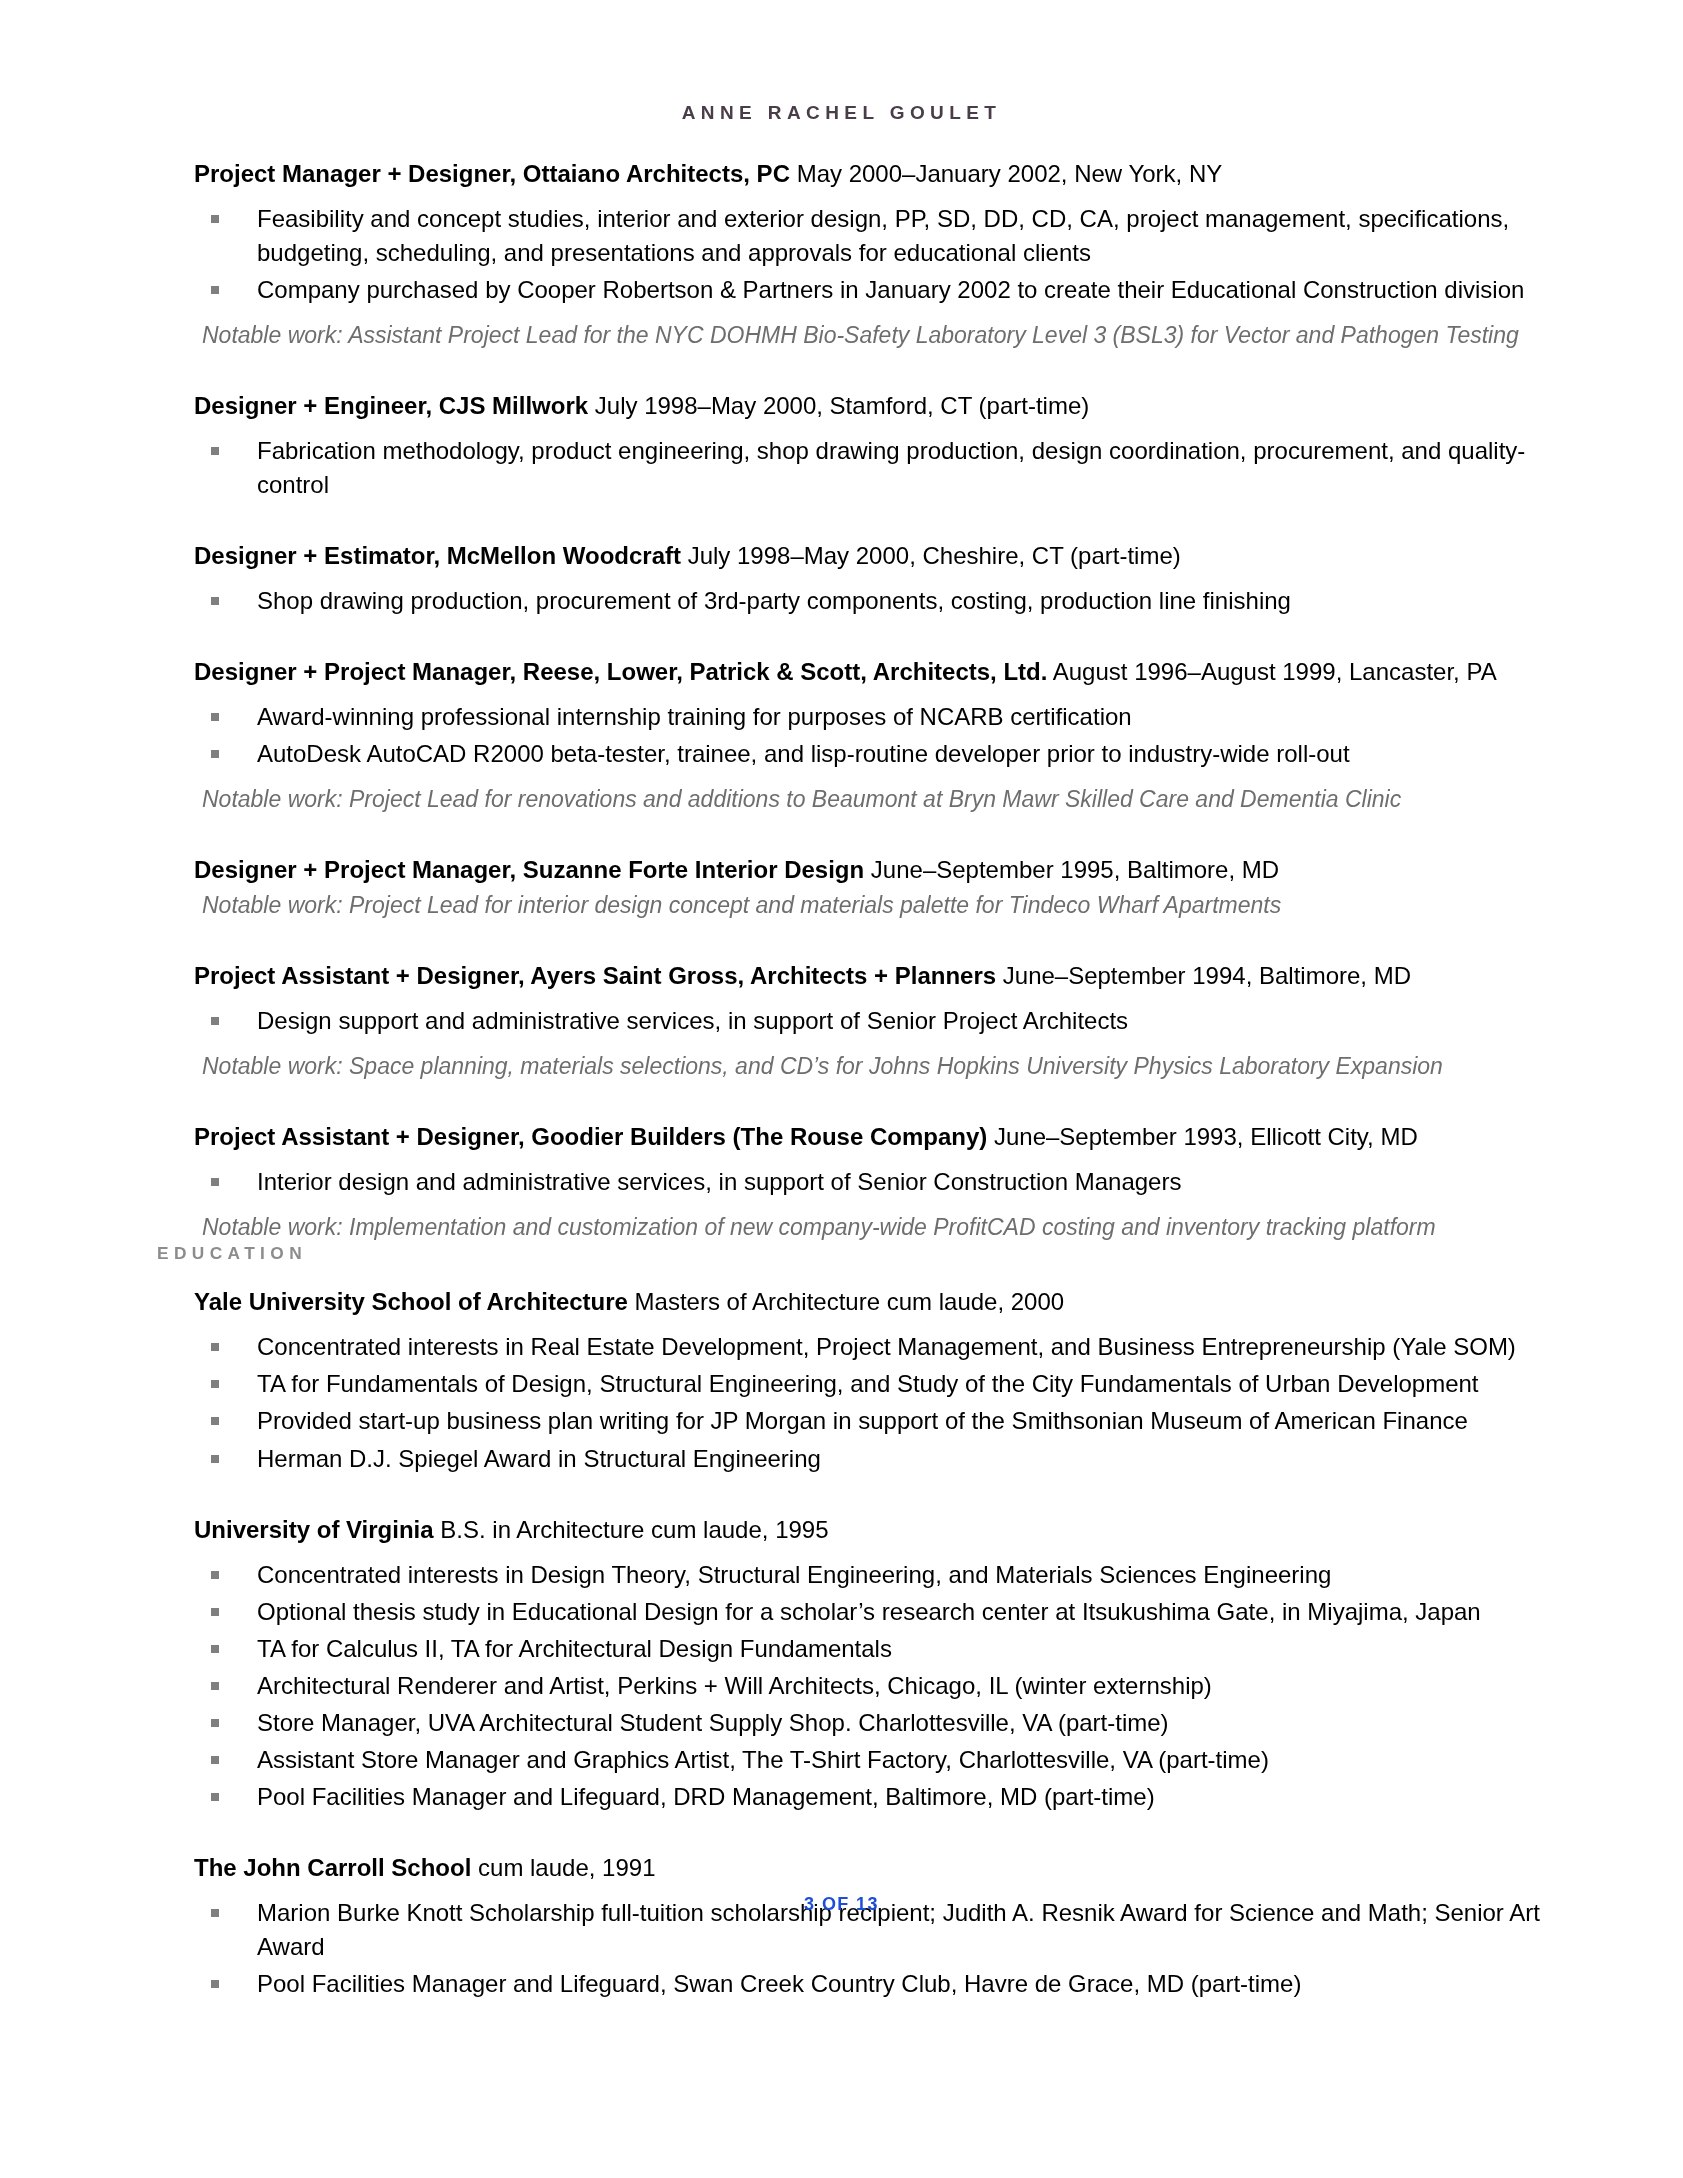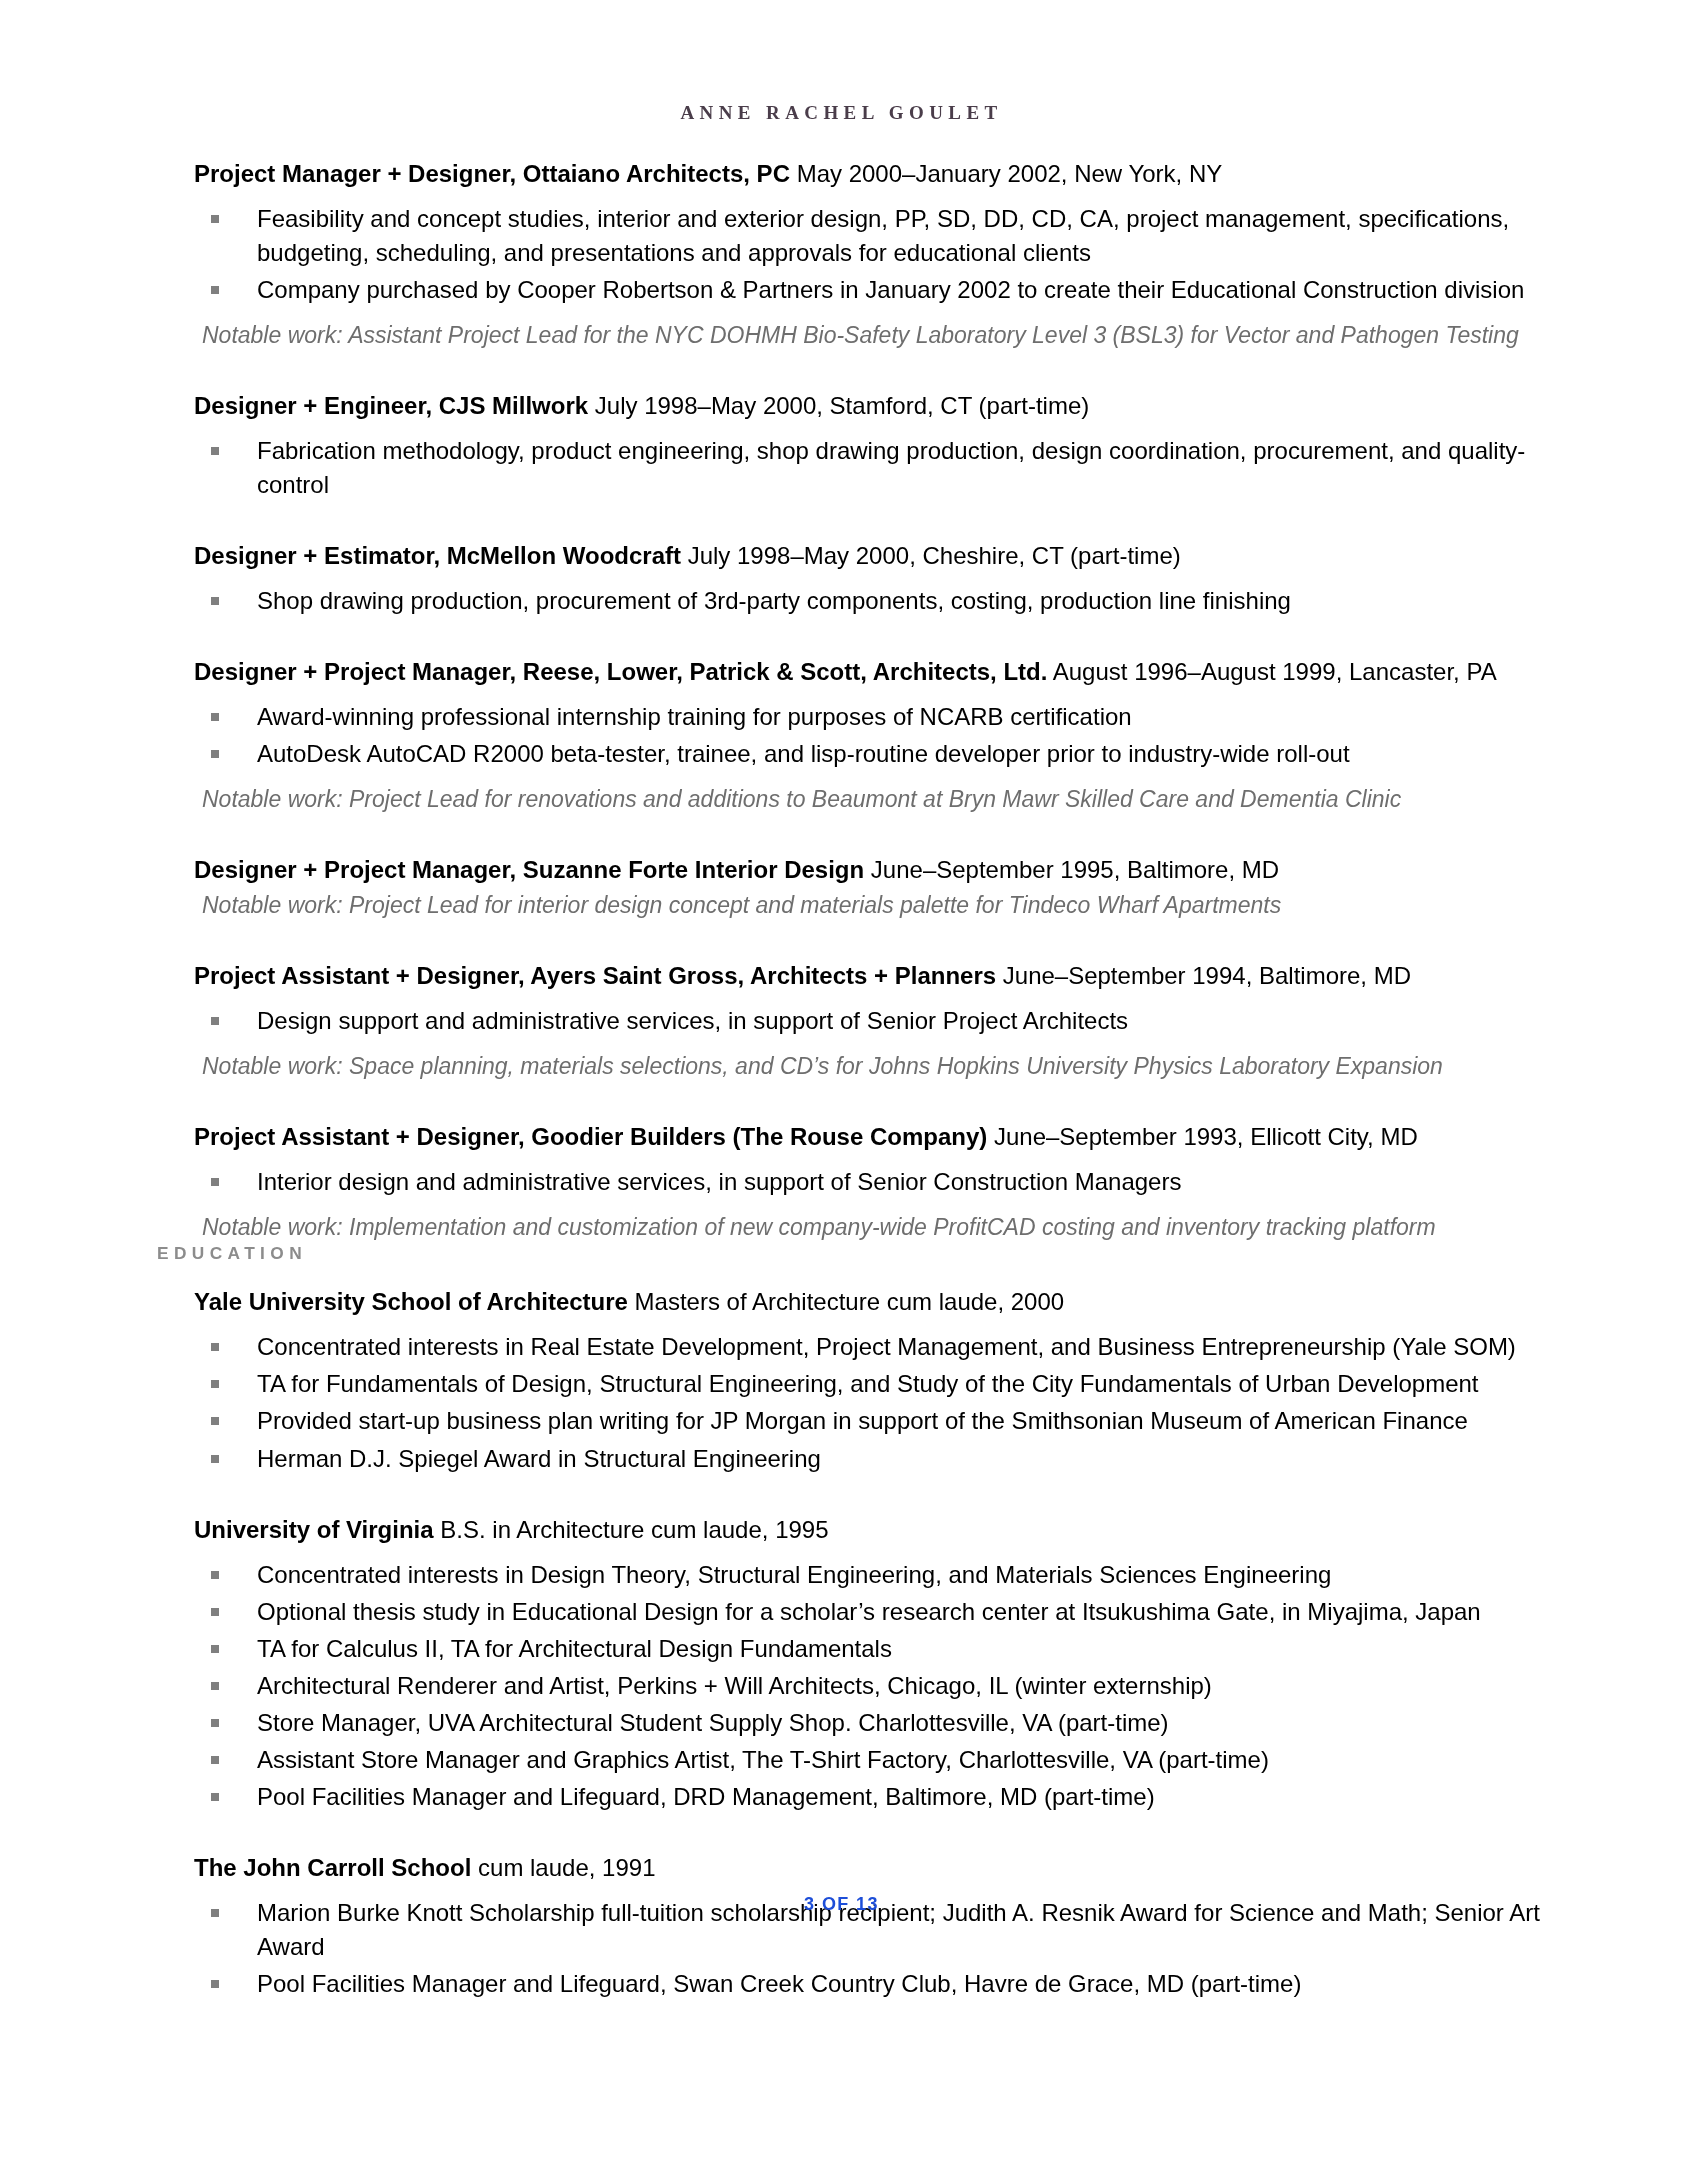--- a/index.html
+++ b/index.html
@@ -23,21 +23,21 @@
   }
 
   
   .doc-header {
     text-align: center;
     font-size: 19px;
     font-weight: bold;
     letter-spacing: 5.4px;
     color: #4a3d4a;
     padding-top: 102px;
-    font-family: Liberation Serif, serif;
+    font-family: Liberation Sans, sans-serif;
   }
 
   
   .content {
     position: absolute;
     left: 149px;
     top: 158px;
     width: 1406px;
   }
 

